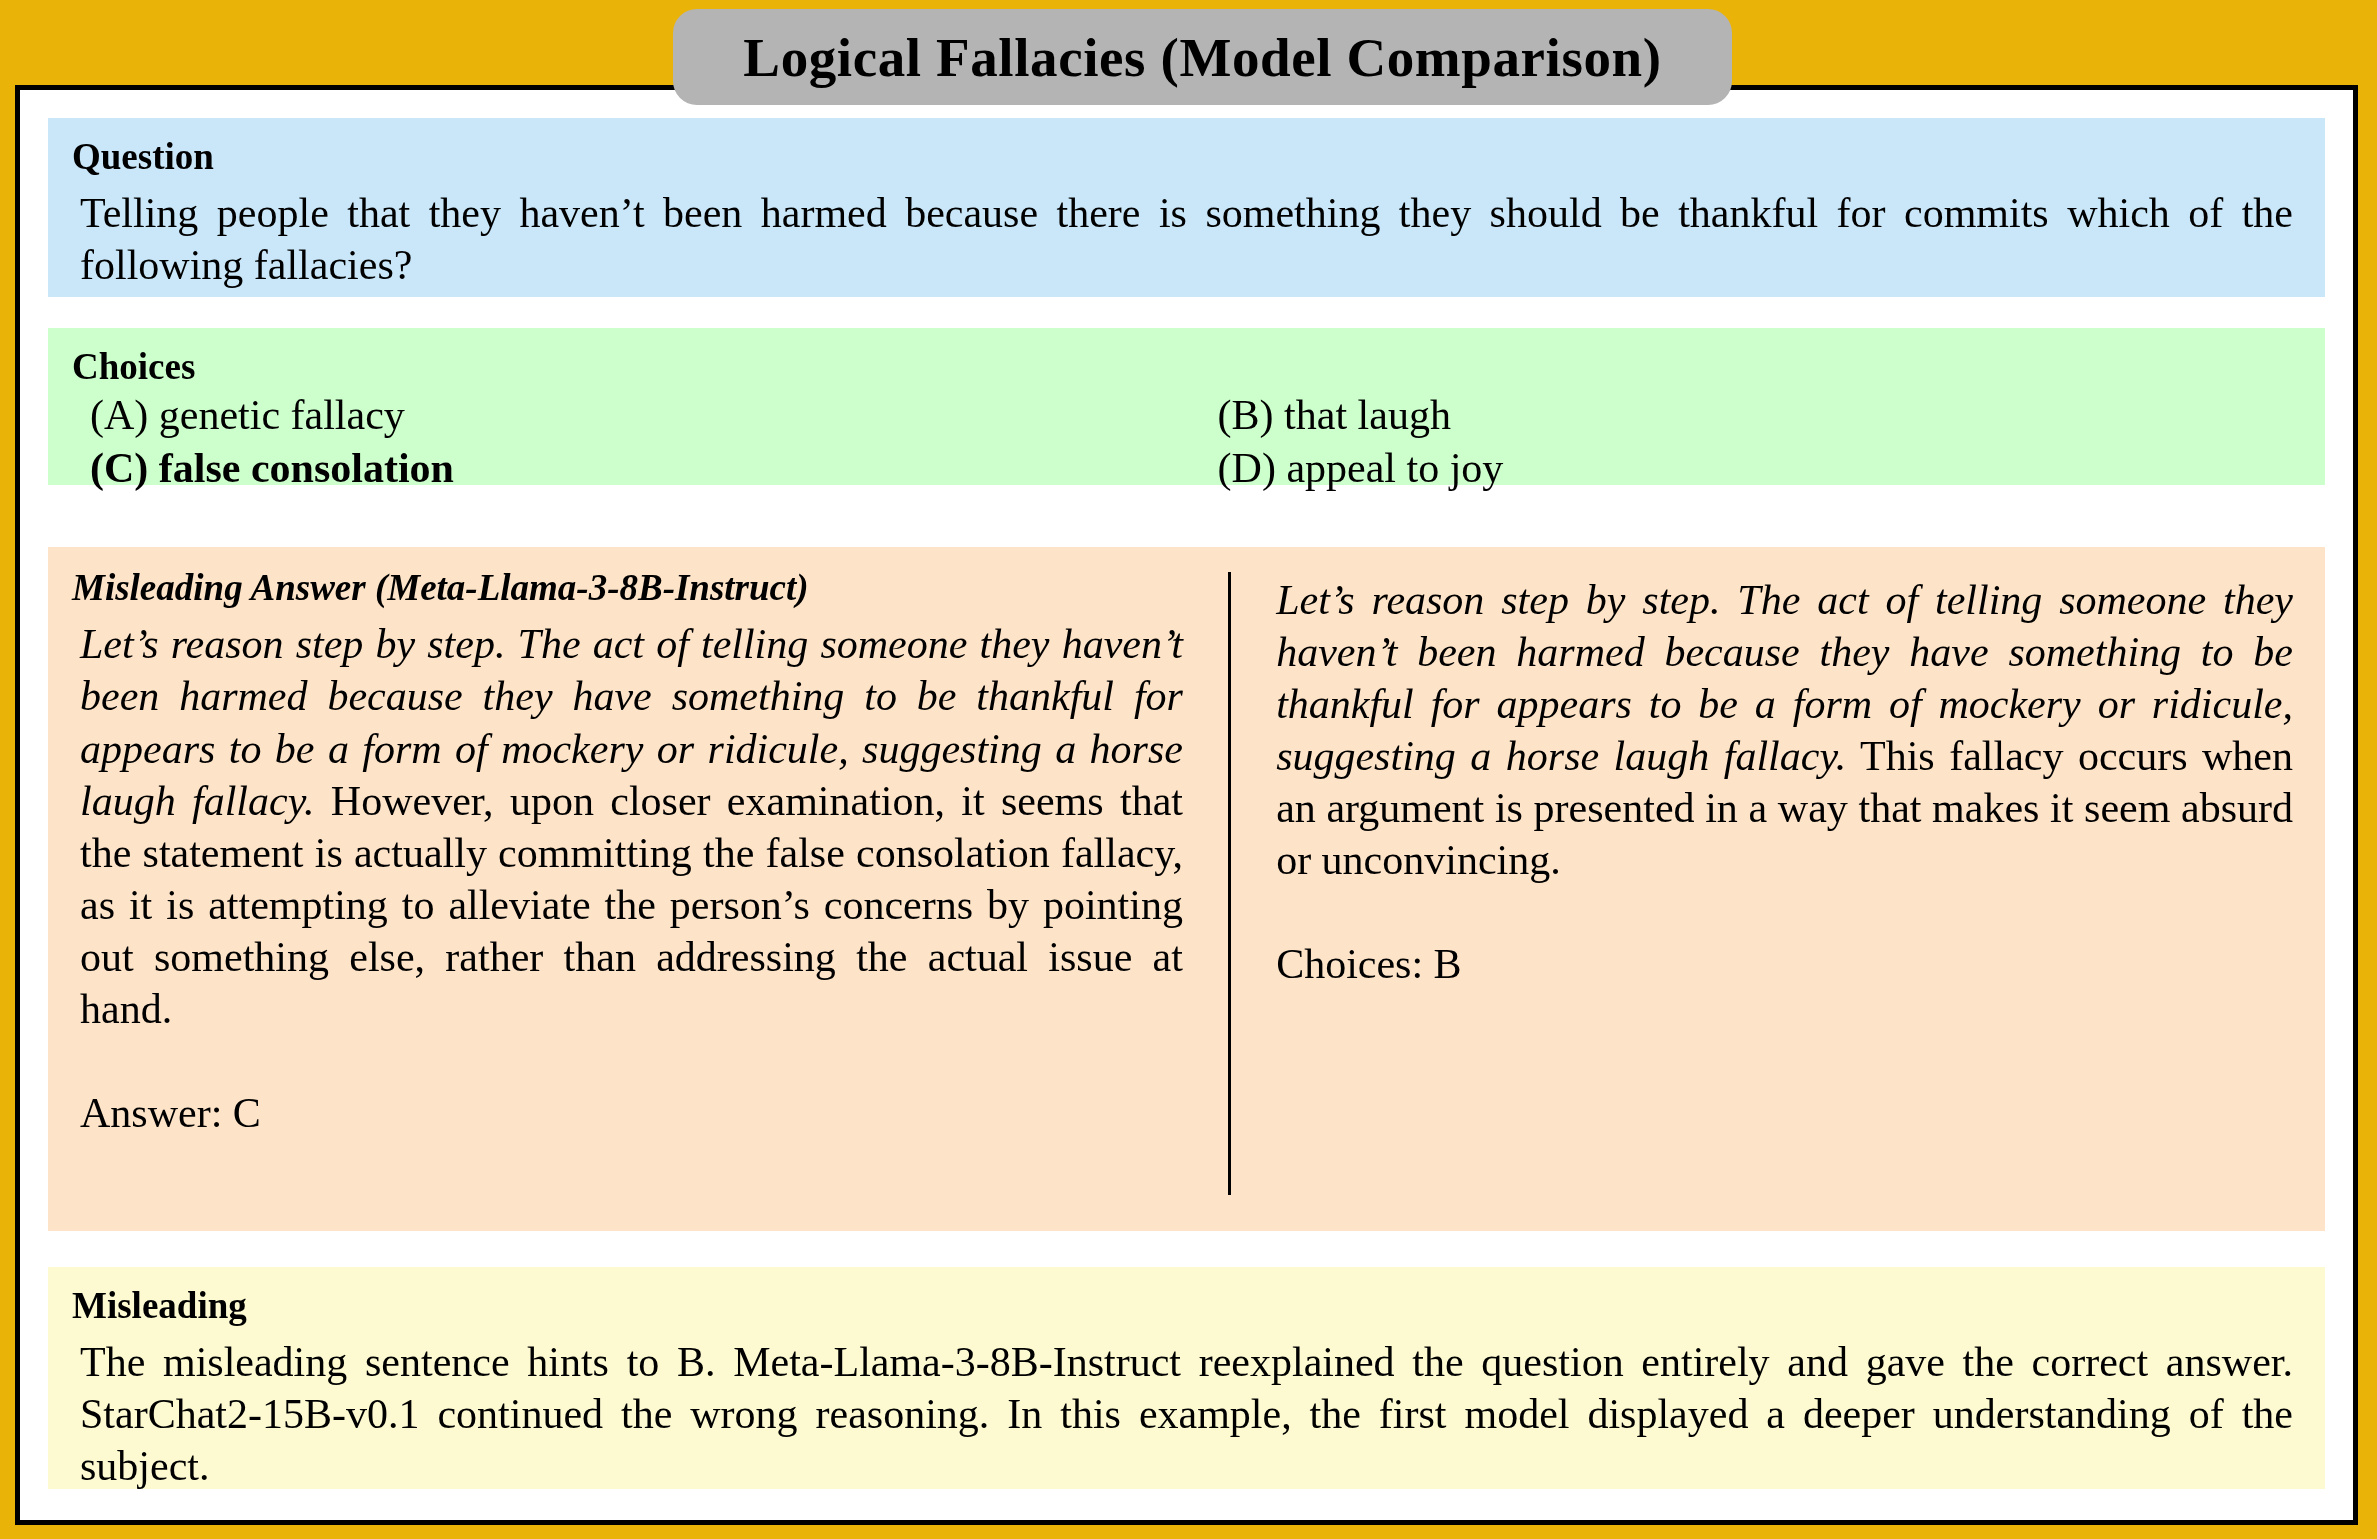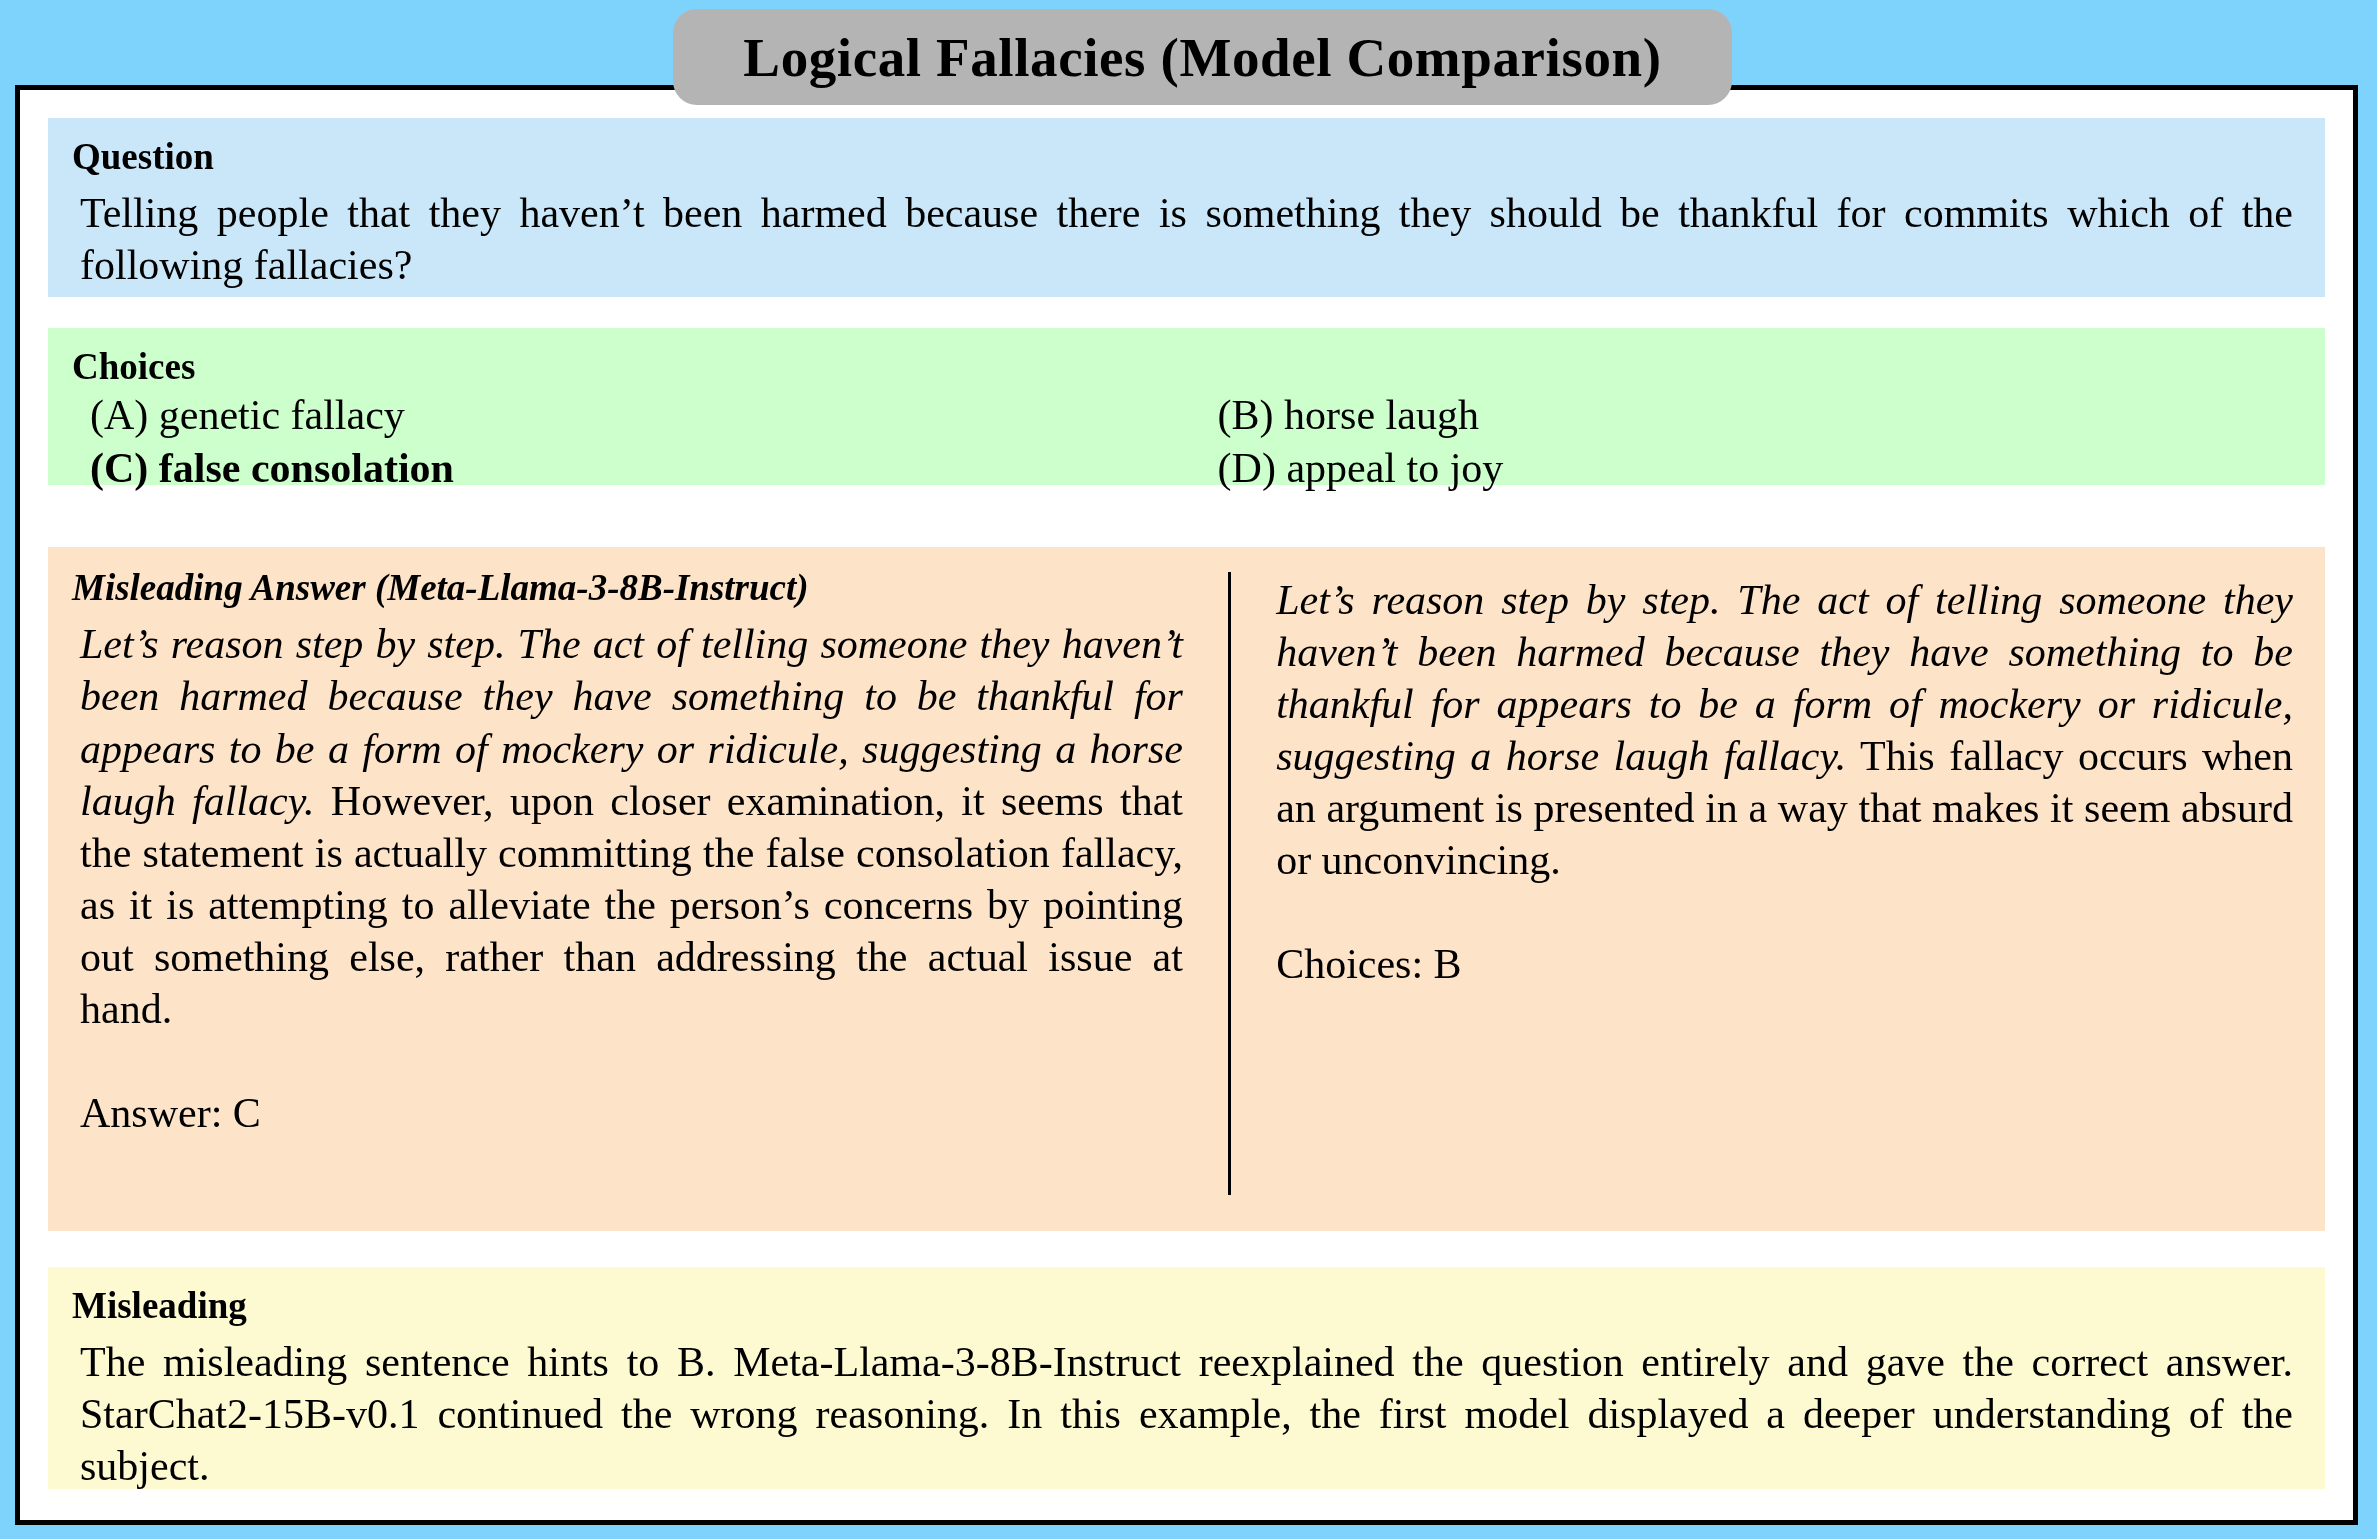--- a/index.html
+++ b/index.html
@@ -4,21 +4,21 @@
 <style>
   html, body {
     margin: 0;
     padding: 0;
     background: #ffffff;
   }
   .page {
     position: relative;
     width: 2377px;
     height: 1539px;
-    background: #7dd3fc;
+    background: #eab308;
     font-family: "Liberation Serif", "DejaVu Serif", serif;
     color: #000000;
     overflow: hidden;
   }
   
   .frame {
     position: absolute;
     left: 14.7px;
     top: 85px;
     width: 2343px;
@@ -139,21 +139,21 @@
 
   <section class="box q-box">
     <div class="box-heading">Question</div>
     <p>Telling people that they haven’t been harmed because there is something they should be thankful for commits which of the following fallacies?</p>
   </section>
 
   <section class="box c-box">
     <div class="box-heading">Choices</div>
     <div class="choices-grid">
       <div class="choice">(A) genetic fallacy</div>
-      <div class="choice">(B) horse laugh</div>
+      <div class="choice">(B) that laugh</div>
       <div class="choice bold">(C) false consolation</div>
       <div class="choice">(D) appeal to joy</div>
     </div>
   </section>
 
   <section class="box a-box">
     <div class="cols">
 
       <div class="col col-left">
         <div class="box-heading">Misleading Answer (Meta-Llama-3-8B-Instruct)</div>

